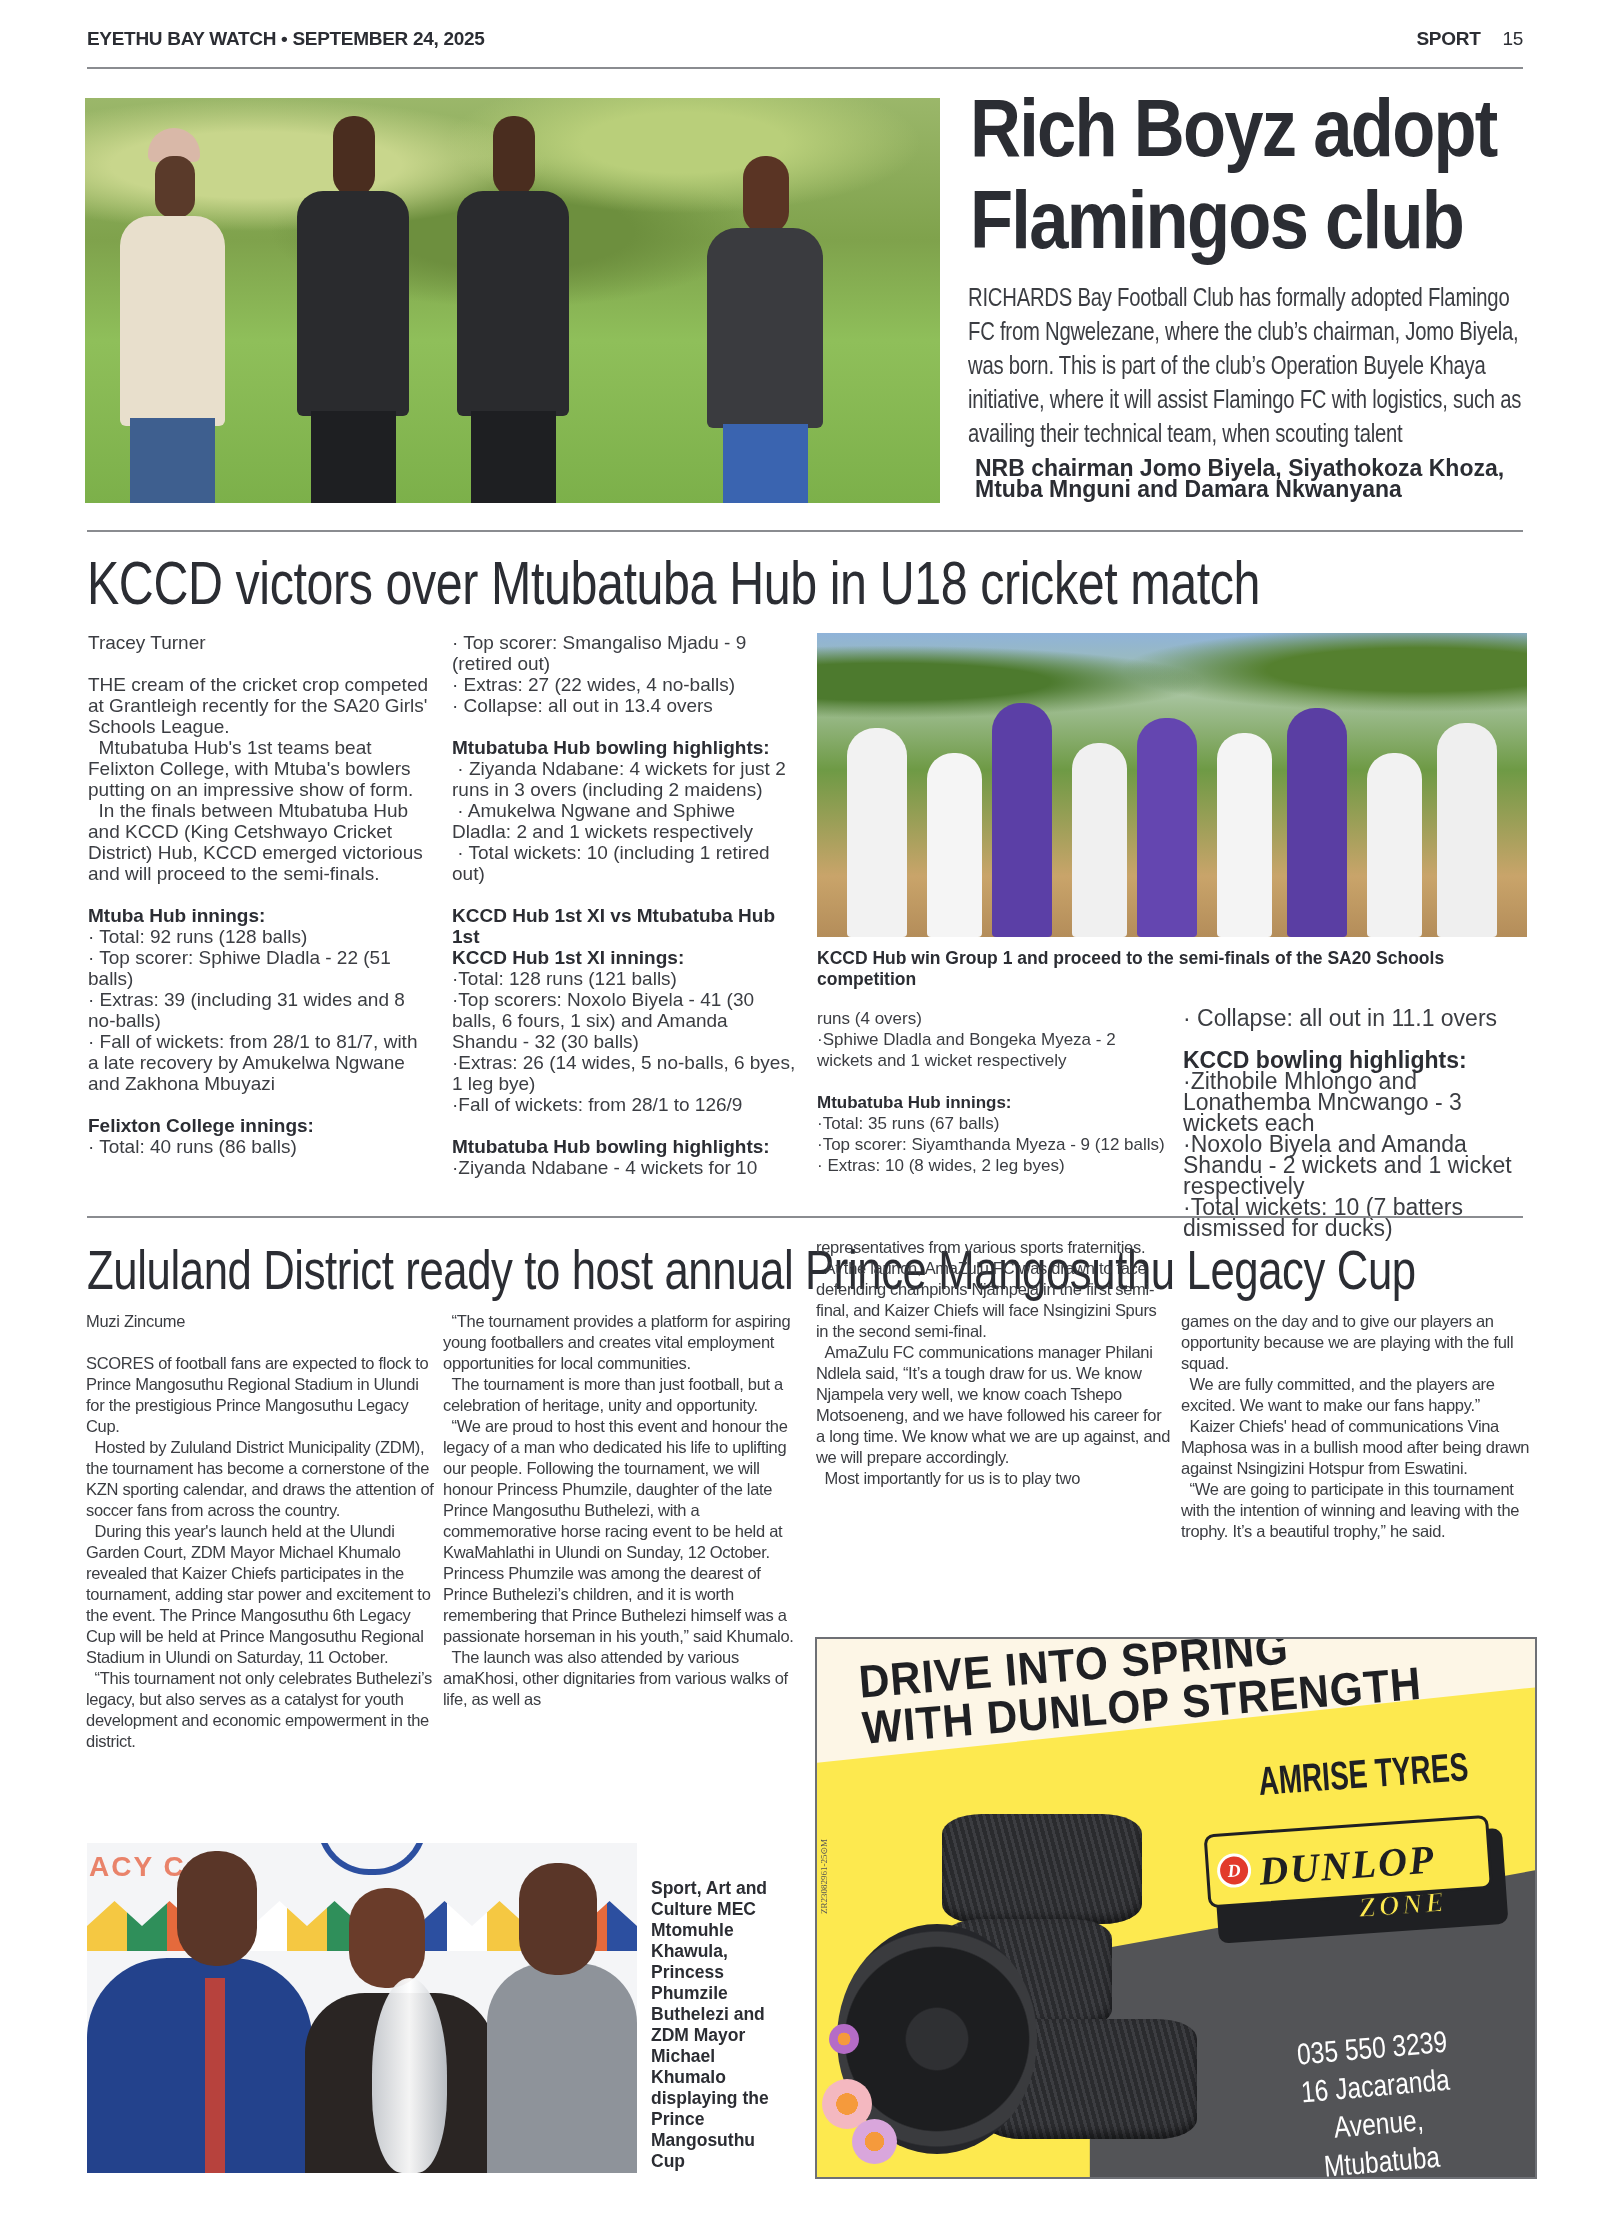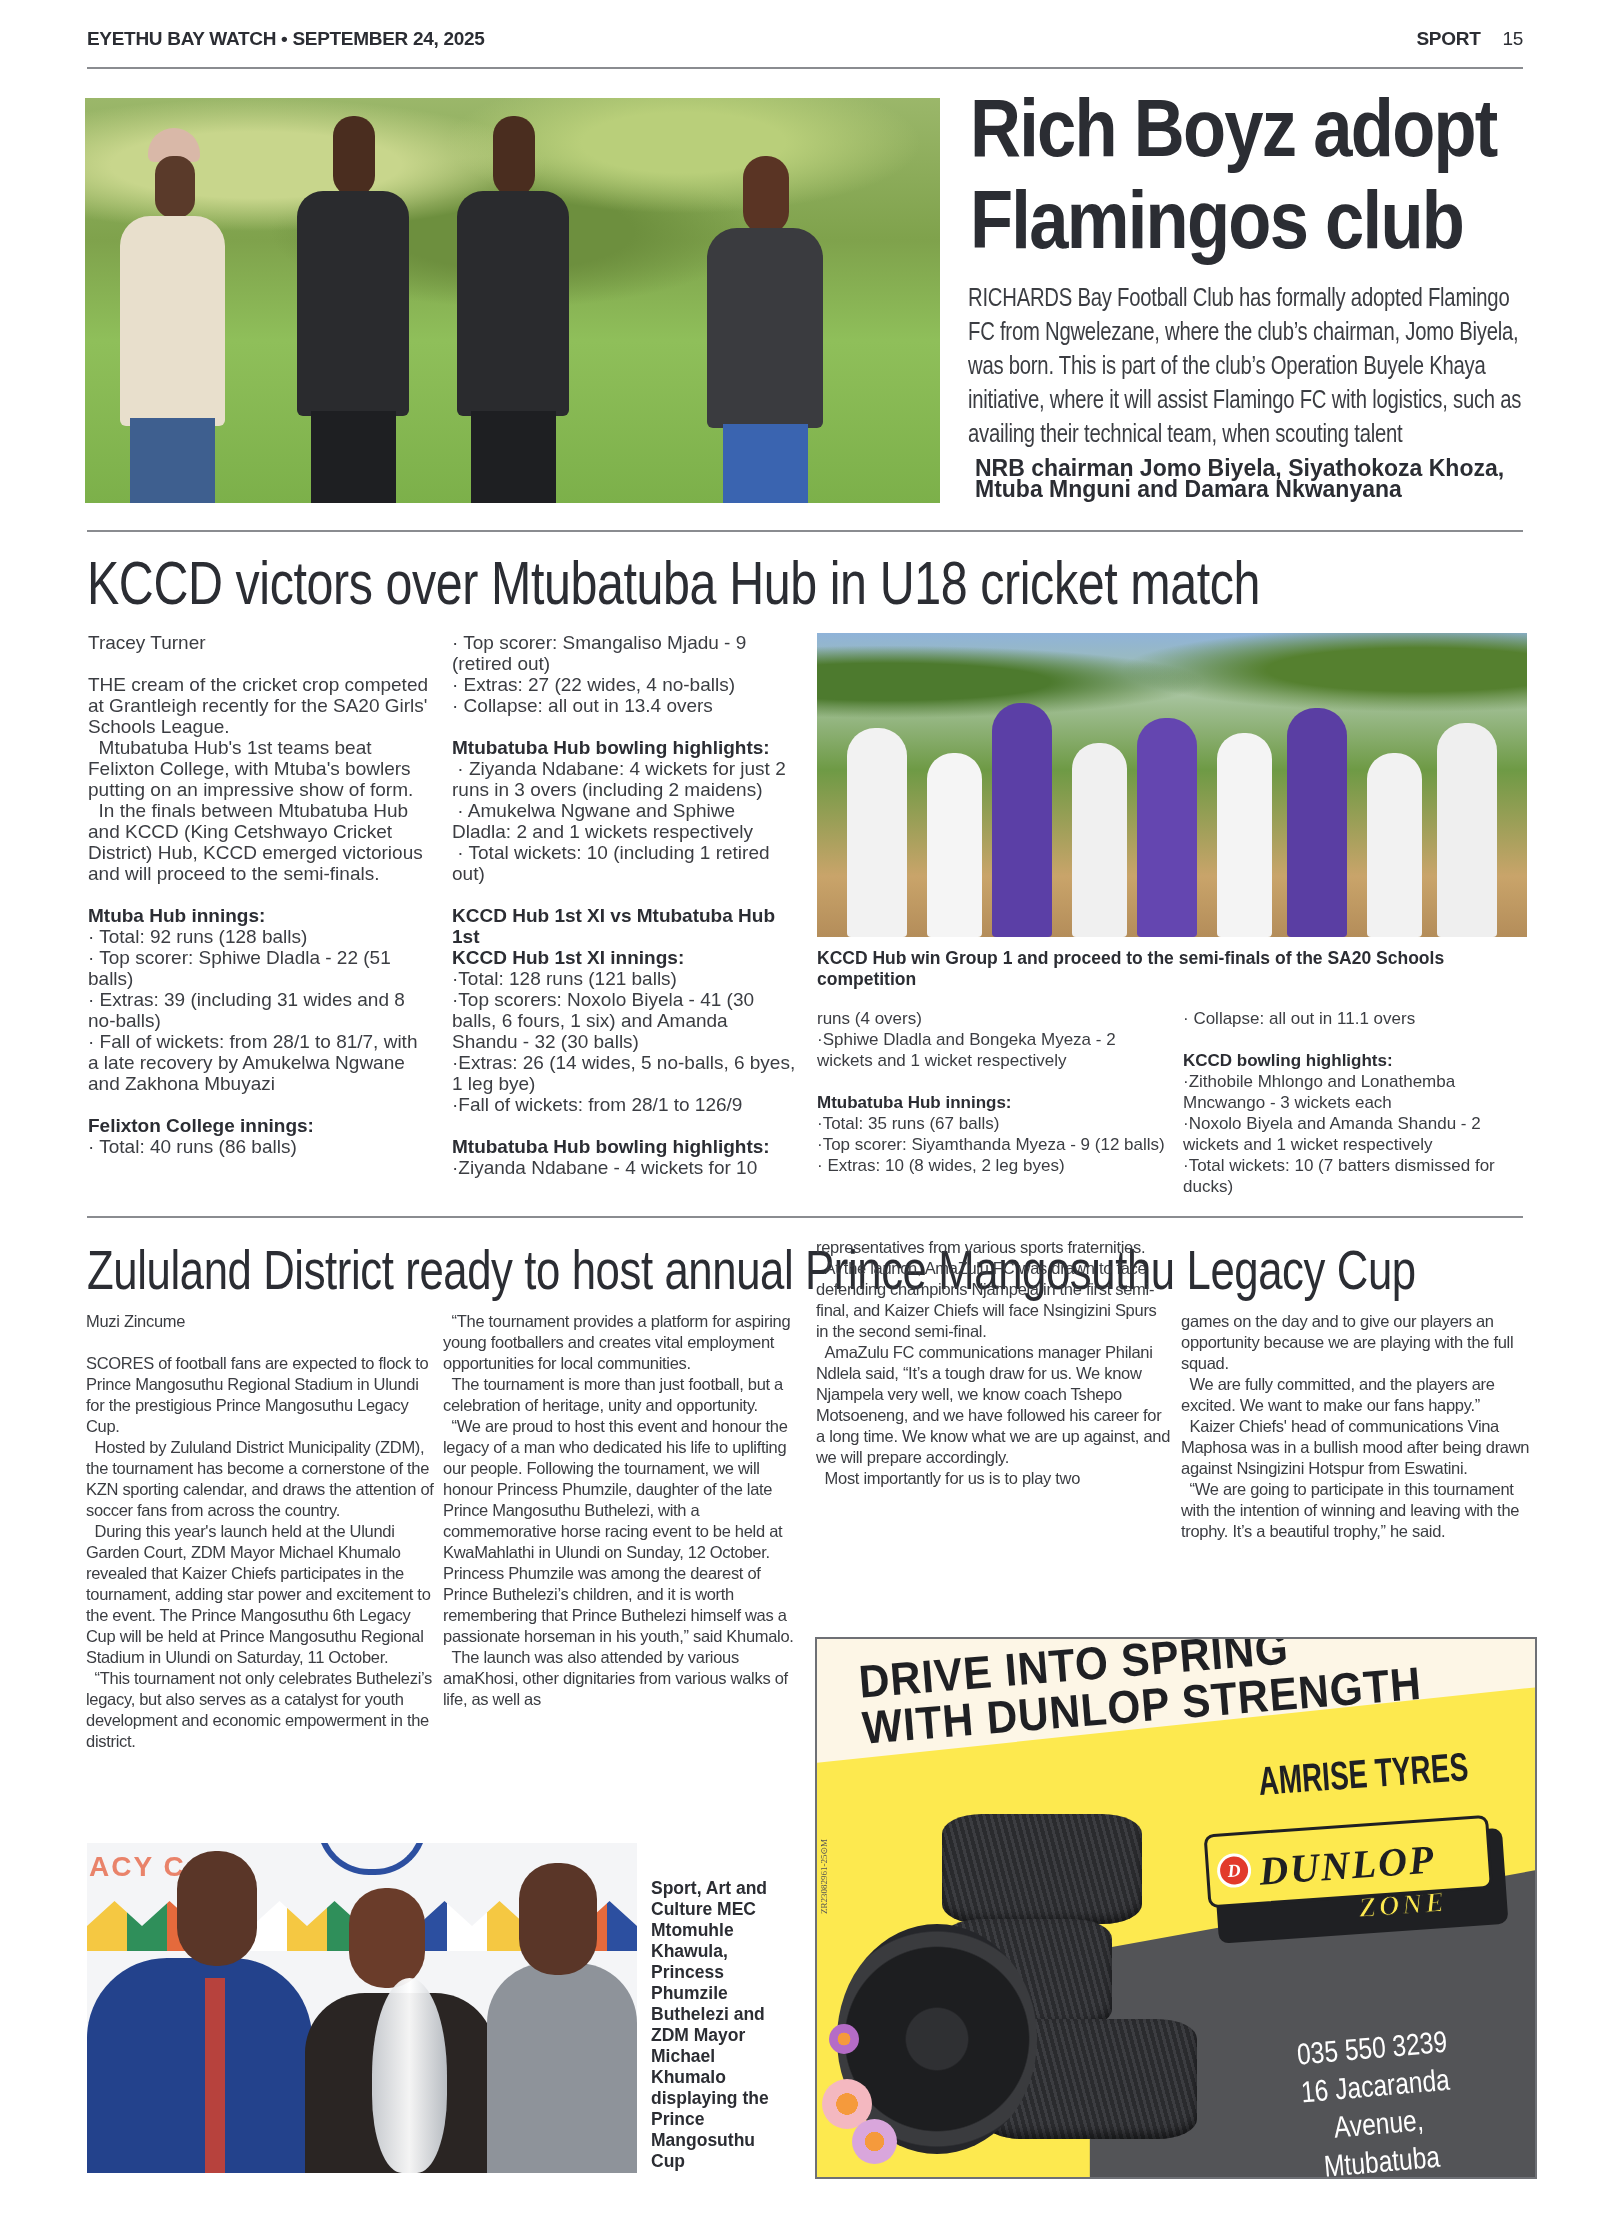--- a/index.html
+++ b/index.html
@@ -167,21 +167,21 @@
 <div class="col" style="left:817px; top:1008px; width:355px; font-size:17px;">
   <p>runs (4 overs)</p>
   <p>·Sphiwe Dladla and Bongeka Myeza - 2 wickets and 1 wicket respectively</p>
   <div class="gap"></div>
   <p class="b">Mtubatuba Hub innings:</p>
   <p>·Total: 35 runs (67 balls)</p>
   <p>·Top scorer: Siyamthanda Myeza - 9 (12 balls)</p>
   <p>· Extras: 10 (8 wides, 2 leg byes)</p>
 </div>
 
-<div class="col" style="left:1183px; top:1008px; width:355px; font-size:17px;">
+<div class="col" style="left:1183px; top:1008px; width:355px; font-size:23px;">
   <p>· Collapse: all out in 11.1 overs</p>
   <div class="gap"></div>
   <p class="b">KCCD bowling highlights:</p>
   <p>·Zithobile Mhlongo and Lonathemba Mncwango - 3 wickets each</p>
   <p>·Noxolo Biyela and Amanda Shandu - 2 wickets and 1 wicket respectively</p>
   <p>·Total wickets: 10 (7 batters dismissed for ducks)</p>
 </div>
 
 <div class="rule" style="top:1216px;"></div>
 

